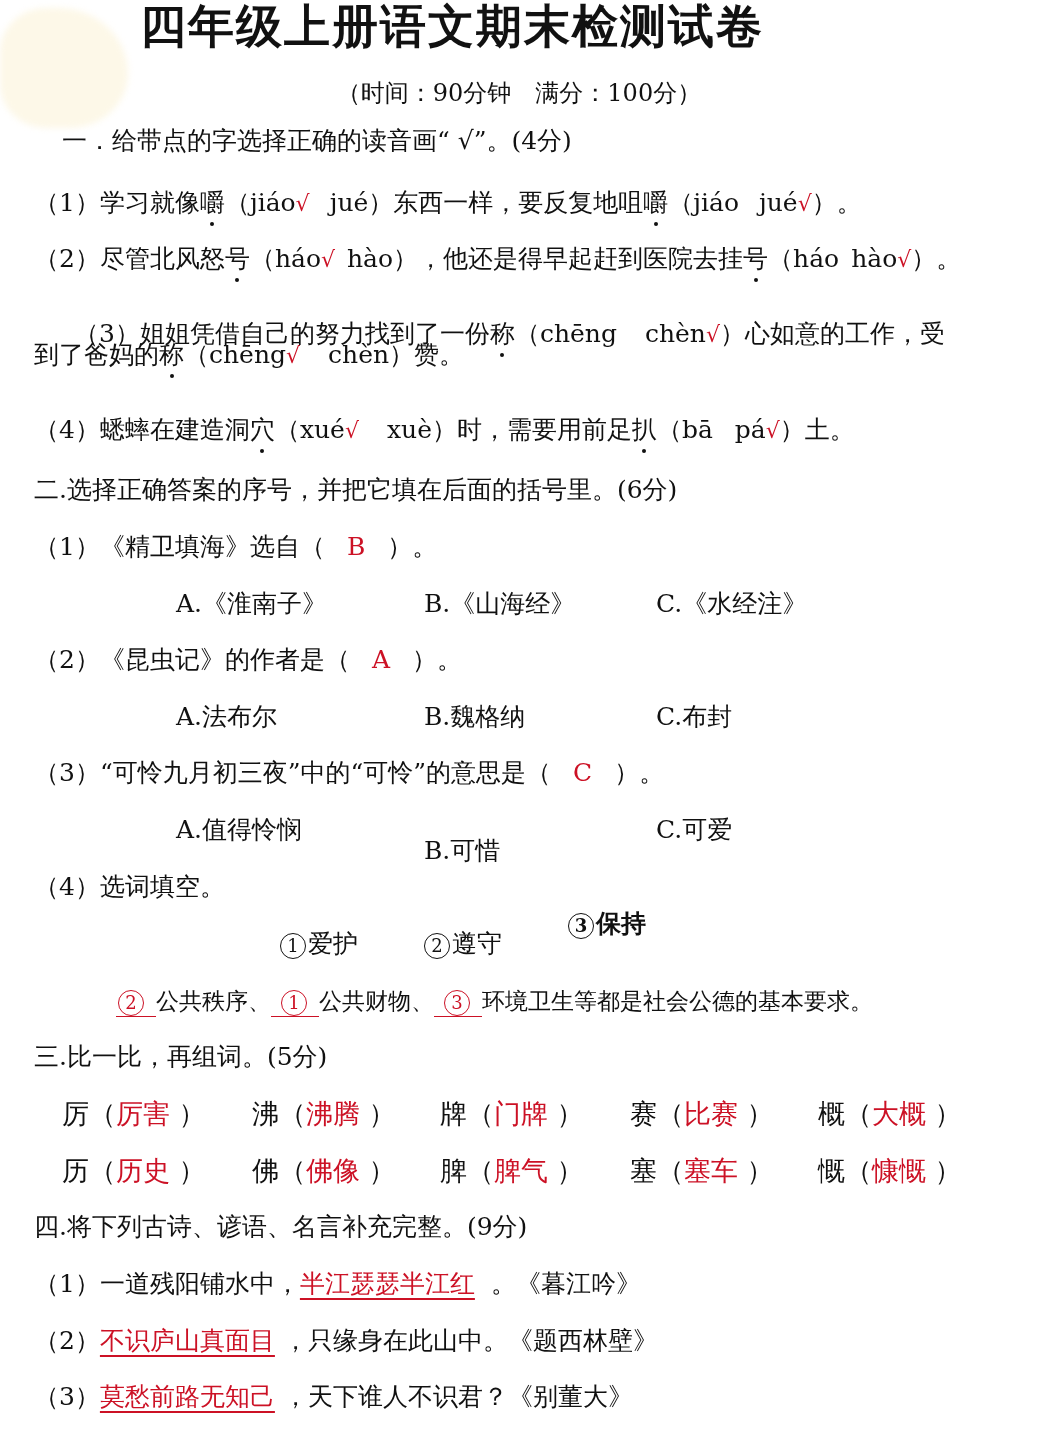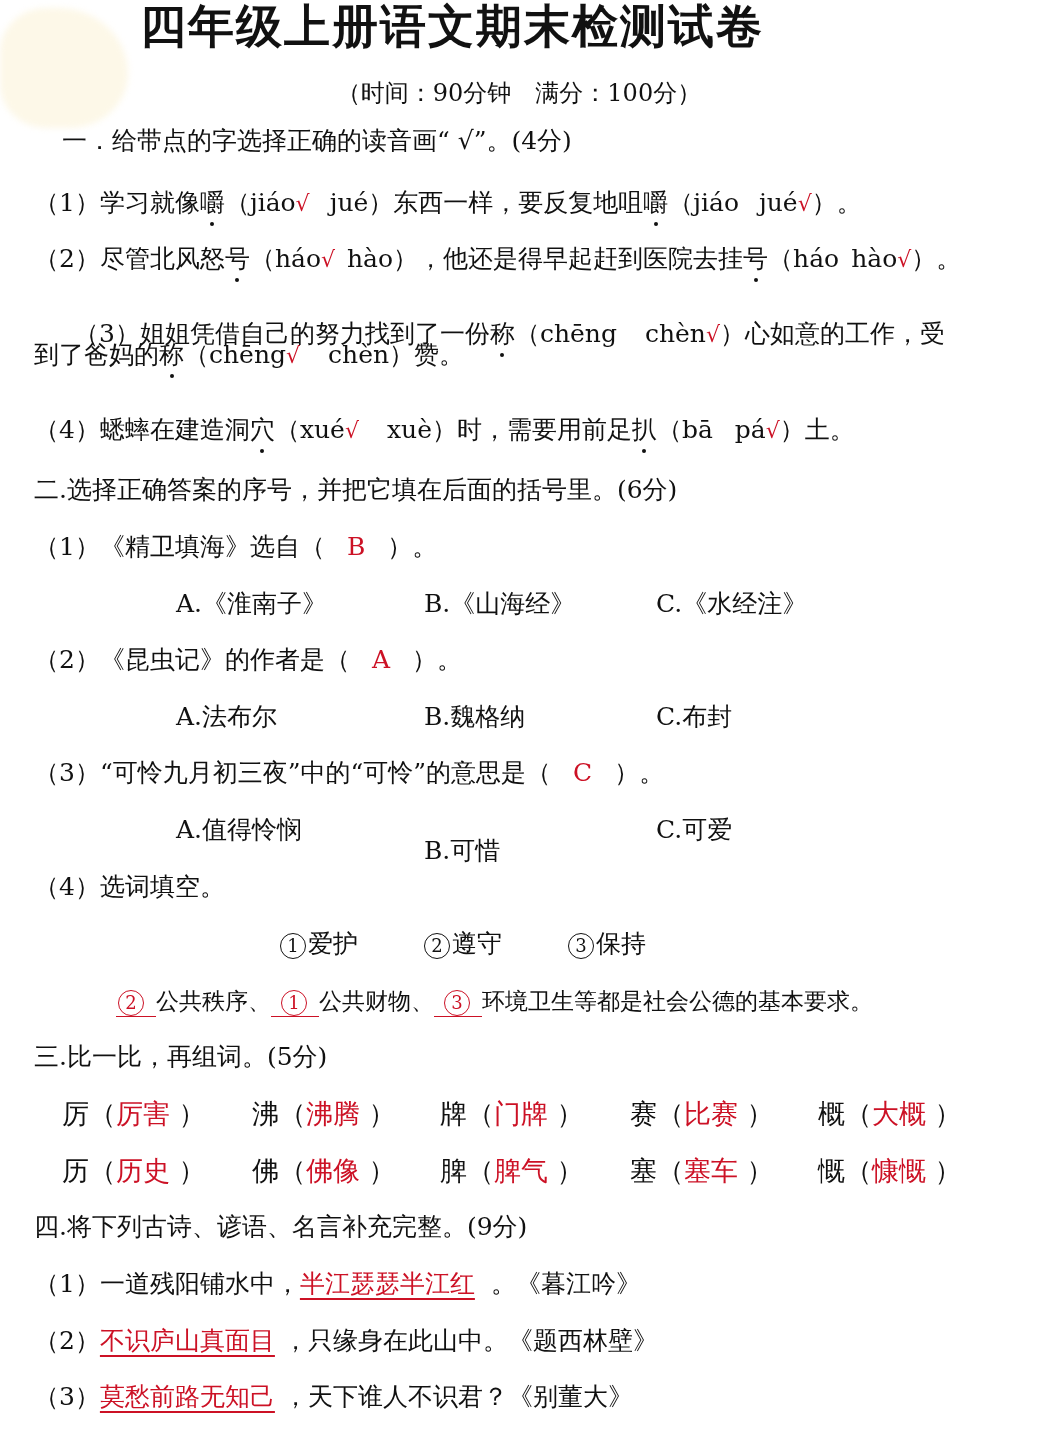--- a/index.html
+++ b/index.html
@@ -93,21 +93,21 @@
 <div class="line" style="top:756px;">
   <span>（3）“可怜九月初三夜”中的“可怜”的意思是（</span><span class="red" style="padding:0 22px;">C</span><span>）。</span>
 </div>
 <div class="opt" style="top:813px;left:176px;">A.值得怜悯</div>
 <div class="opt" style="top:834px;left:424px;">B.可惜</div>
 <div class="opt" style="top:813px;left:656px;">C.可爱</div>
 
 <div class="line" style="top:870px;">（4）选词填空。</div>
 <div class="opt" style="top:927px;left:280px;"><span class="circ">1</span><span>爱护</span></div>
 <div class="opt" style="top:927px;left:424px;"><span class="circ">2</span><span>遵守</span></div>
-<div class="opt" style="top:927px;left:568px;"><span class="circ">3</span><span>保持</span></div>
+<div class="opt" style="top:907px;left:568px;font-weight:bold;"><span class="circ">3</span><span>保持</span></div>
 
 <div class="opt" style="top:984px;left:116px;font-size:23px;">
   <span class="blankul" style="padding:0 10px 0 2px;"><span class="circ">2</span></span><span>公共秩序、</span><span class="blankul"><span class="circ">1</span></span><span>公共财物、</span><span class="blankul"><span class="circ">3</span></span><span>环境卫生等都是社会公德的基本要求。</span>
 </div>
 
 <div class="line" style="top:1040px;">三.比一比，再组词。(5分)</div>
 
 <div class="pair" style="top:1097px;left:62px;"><span>厉</span>（<span class="red">厉害</span> ）</div>
 <div class="pair" style="top:1097px;left:252px;"><span>沸</span>（<span class="red">沸腾</span> ）</div>
 <div class="pair" style="top:1097px;left:440px;"><span>牌</span>（<span class="red">门牌</span> ）</div>

